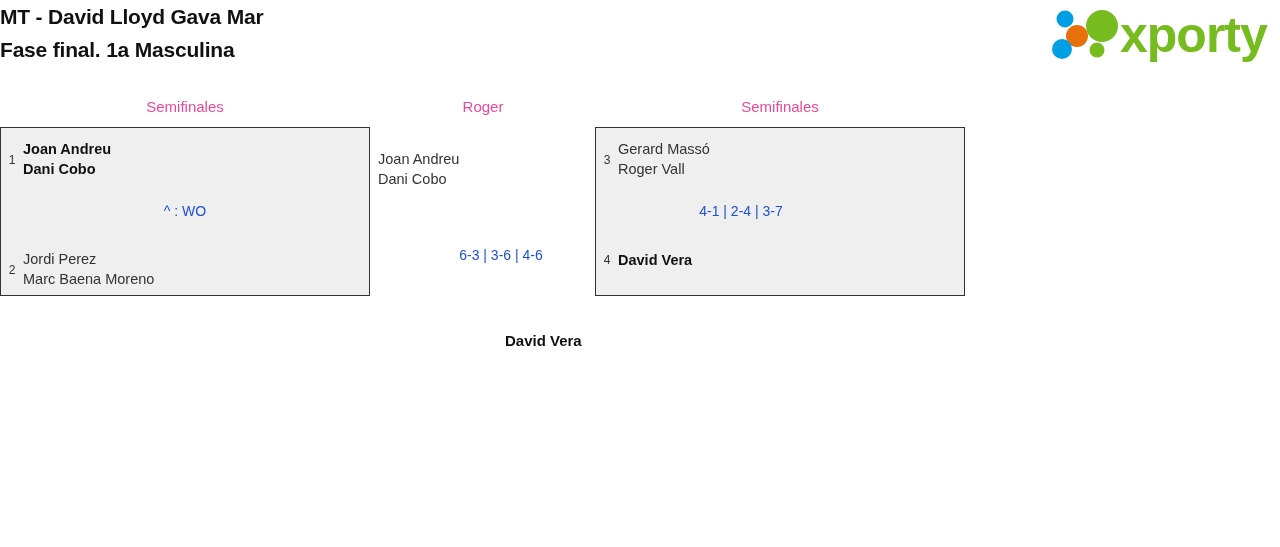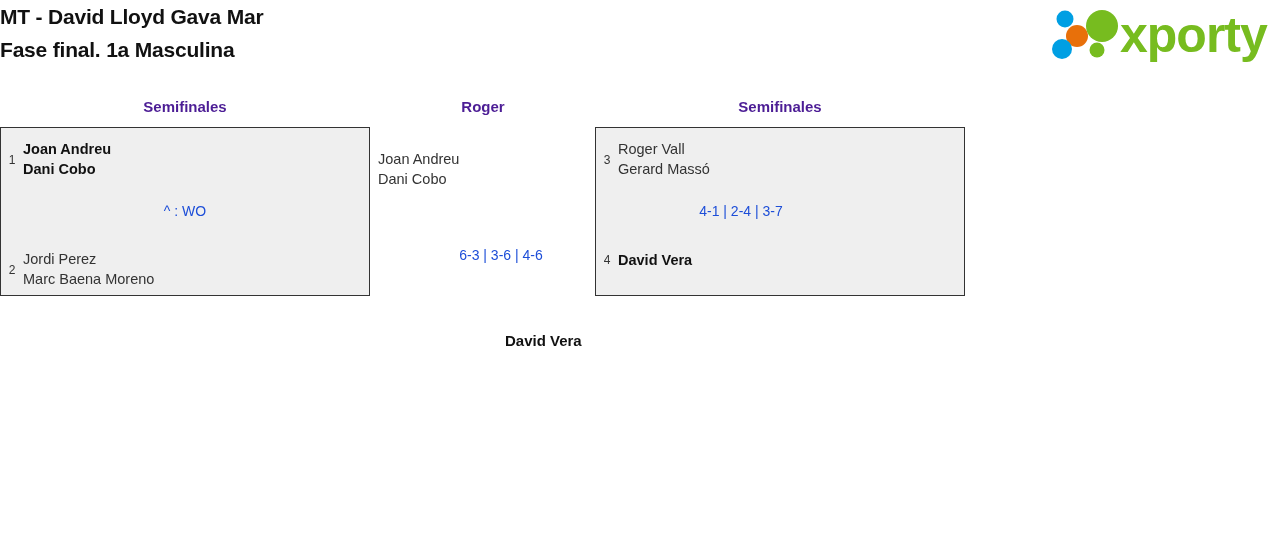--- a/index.html
+++ b/index.html
@@ -39,22 +39,22 @@
     top: 4px;
     width: 232px;
     height: 58px;
   }
   #brand-logo svg { display: block; }
 
   
   .round-header {
     position: absolute;
     font-size: 15px;
-    font-weight: 700;
-    color: #4c1d95;
+    font-weight: 400;
+    color: #ec4899;
     text-align: center;
     line-height: 18px;
   }
   #round-header-sf-left  { left: 0px;   top: 98px; width: 370px; }
   #round-header-final    { left: 370px; top: 98px; width: 226px; }
   #round-header-sf-right { left: 596px; top: 98px; width: 368px; }
 
   
   .match-box {
     position: absolute;
@@ -190,22 +190,22 @@
       <span class="player">Dani Cobo</span>
     </span>
   </div>
 </div>
 <div class="score" id="score-final">6-3 | 3-6 | 4-6</div>
 
 <div class="match-box" id="match-sf-right">
   <div class="competitor row-top">
     <span class="seed">3</span>
     <span class="names">
+      <span class="player">Gerard Massó</span>
       <span class="player">Roger Vall</span>
-      <span class="player">Gerard Massó</span>
     </span>
   </div>
   <div class="competitor row-bottom winner single">
     <span class="seed">4</span>
     <span class="names">
       <span class="player">David Vera</span>
     </span>
   </div>
 </div>
 <div class="score" id="score-sf-right">4-1 | 2-4 | 3-7</div>

